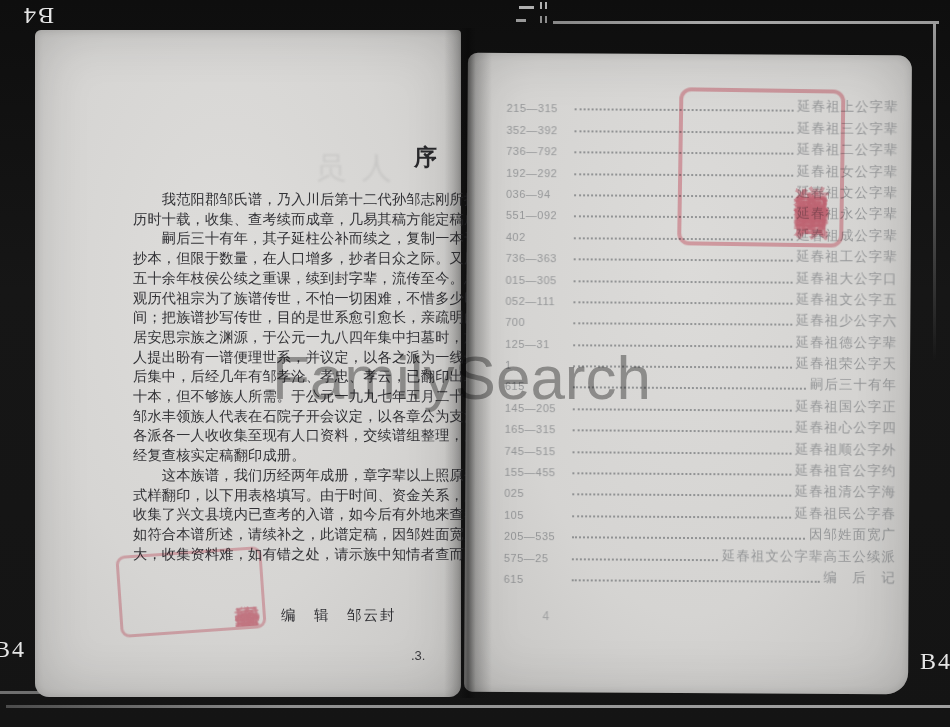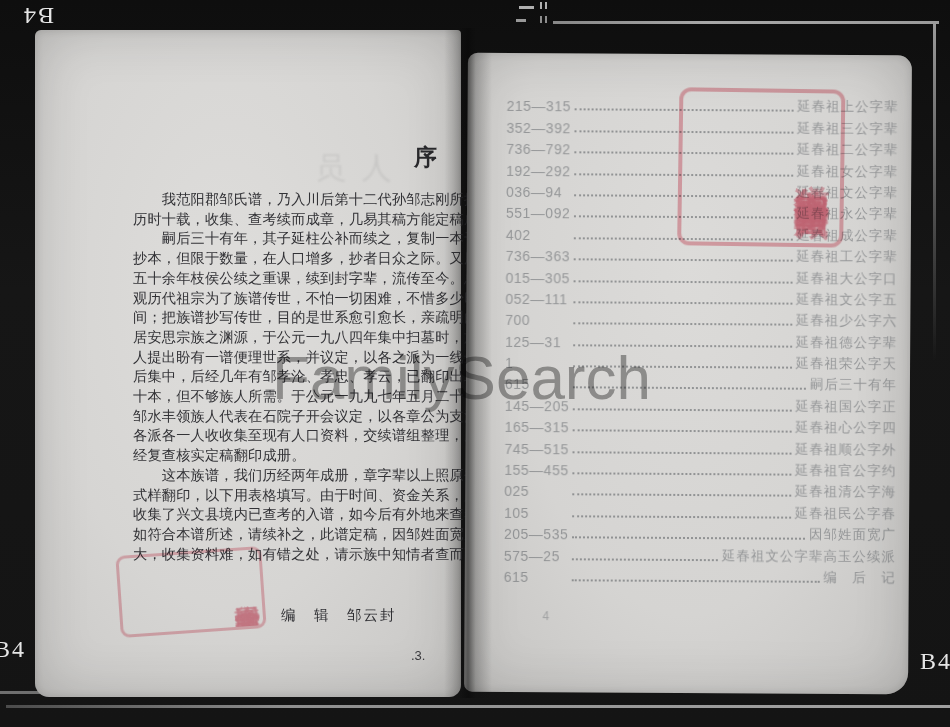--- a/index.html
+++ b/index.html
@@ -37,21 +37,21 @@
     writing-mode:vertical-rl;text-align:center;overflow:hidden;}
   .seal-right{left:211px;top:34px;width:152px;height:144px;border-radius:12px;
     font-size:35px;line-height:50px;letter-spacing:2px;padding:3px;transform:rotate(0.5deg);}
   .seal-left{left:83px;top:521px;width:136px;height:72px;border-radius:9px;
     font-size:25px;line-height:27px;letter-spacing:1px;padding:2px;transform:rotate(-4deg);
     border-width:3px;opacity:0.85;}
   
   .toc{position:absolute;left:39px;top:40px;width:392px;opacity:0.45;
     filter:blur(0.55px);color:#474c52;}
   .toc-row{display:flex;align-items:flex-end;height:21.4px;}
-  .toc-pages{width:60px;font-size:14px;letter-spacing:0.5px;white-space:nowrap;}
+  .toc-pages{width:60px;font-size:11px;letter-spacing:0.5px;white-space:nowrap;}
   .toc-dots{flex:1;border-bottom:2px dotted #3d4247;margin:0 4px 4px 8px;}
   .toc-title{font-size:13.5px;letter-spacing:1px;white-space:nowrap;}
   .pnum-faint{position:absolute;left:78px;top:556px;font-size:12px;color:#4a4f55;
     opacity:0.35;filter:blur(0.6px);}
   
   .watermark{position:absolute;left:272px;top:342px;font-size:62px;font-weight:normal;
     color:#636363;opacity:0.58;mix-blend-mode:multiply;letter-spacing:0px;
     filter:blur(0.6px);z-index:9;pointer-events:none;}
   
   .b4{position:absolute;color:#e6e6e6;font-family:"Liberation Serif",serif;

